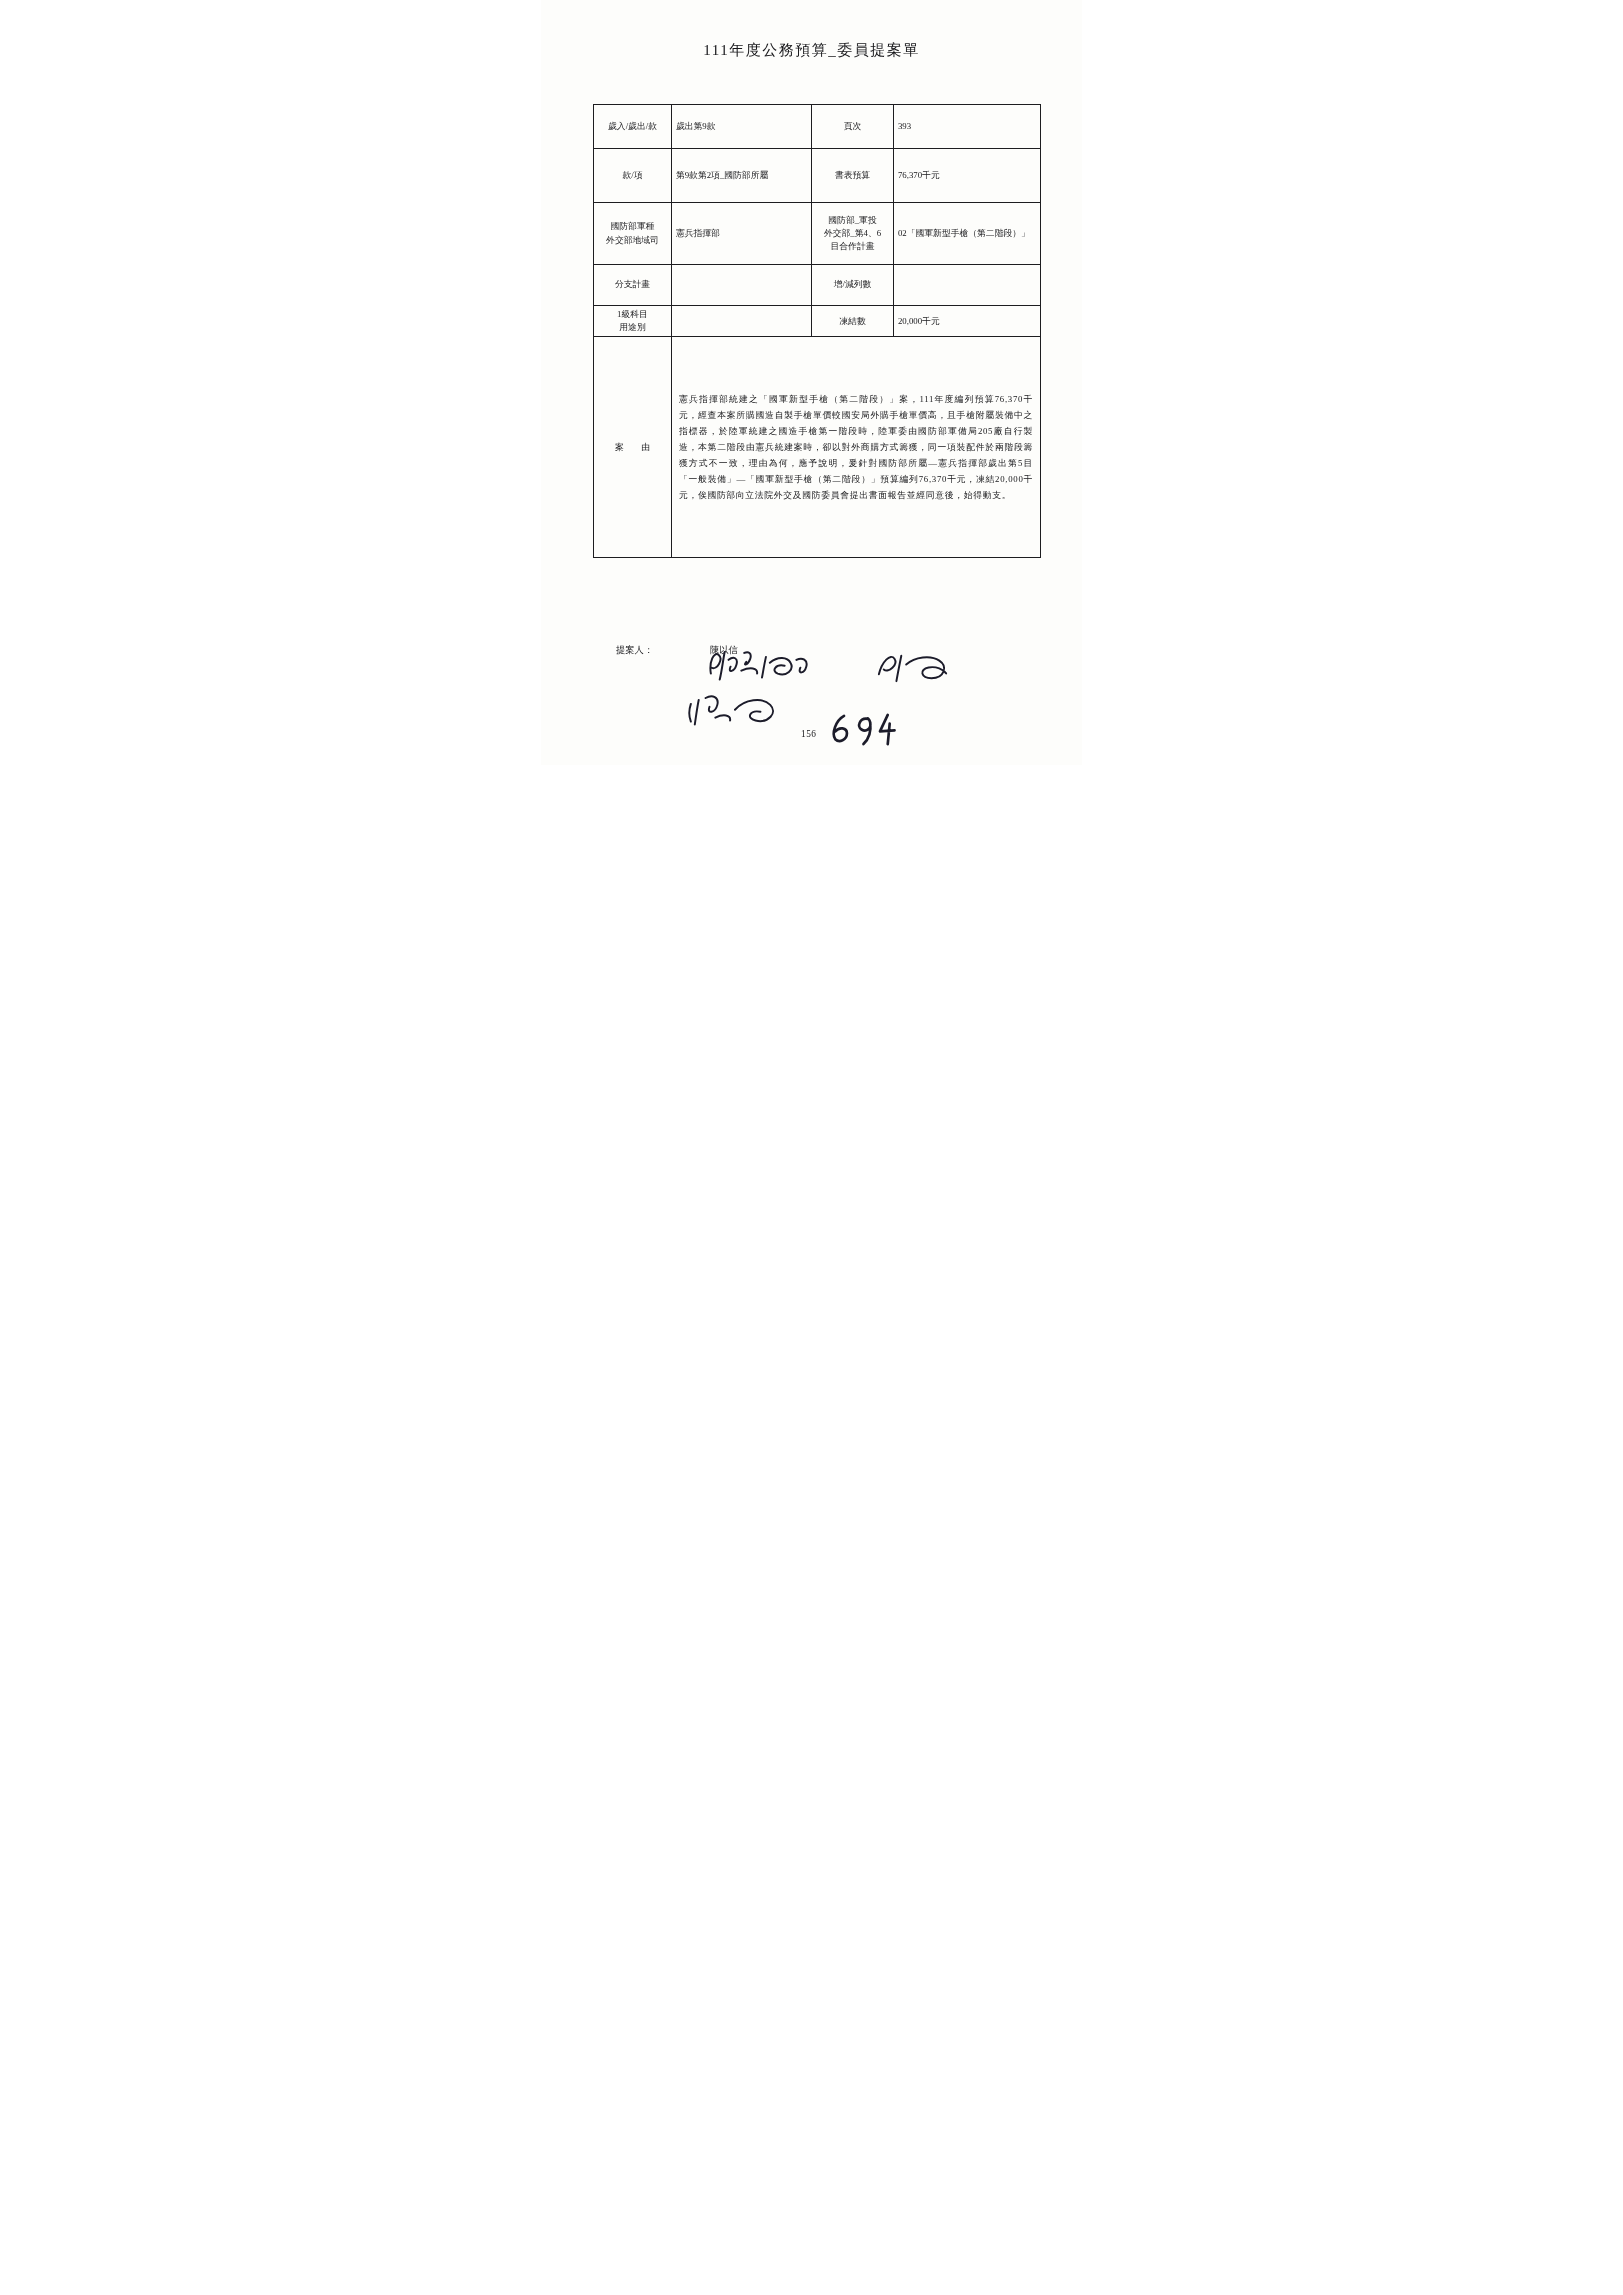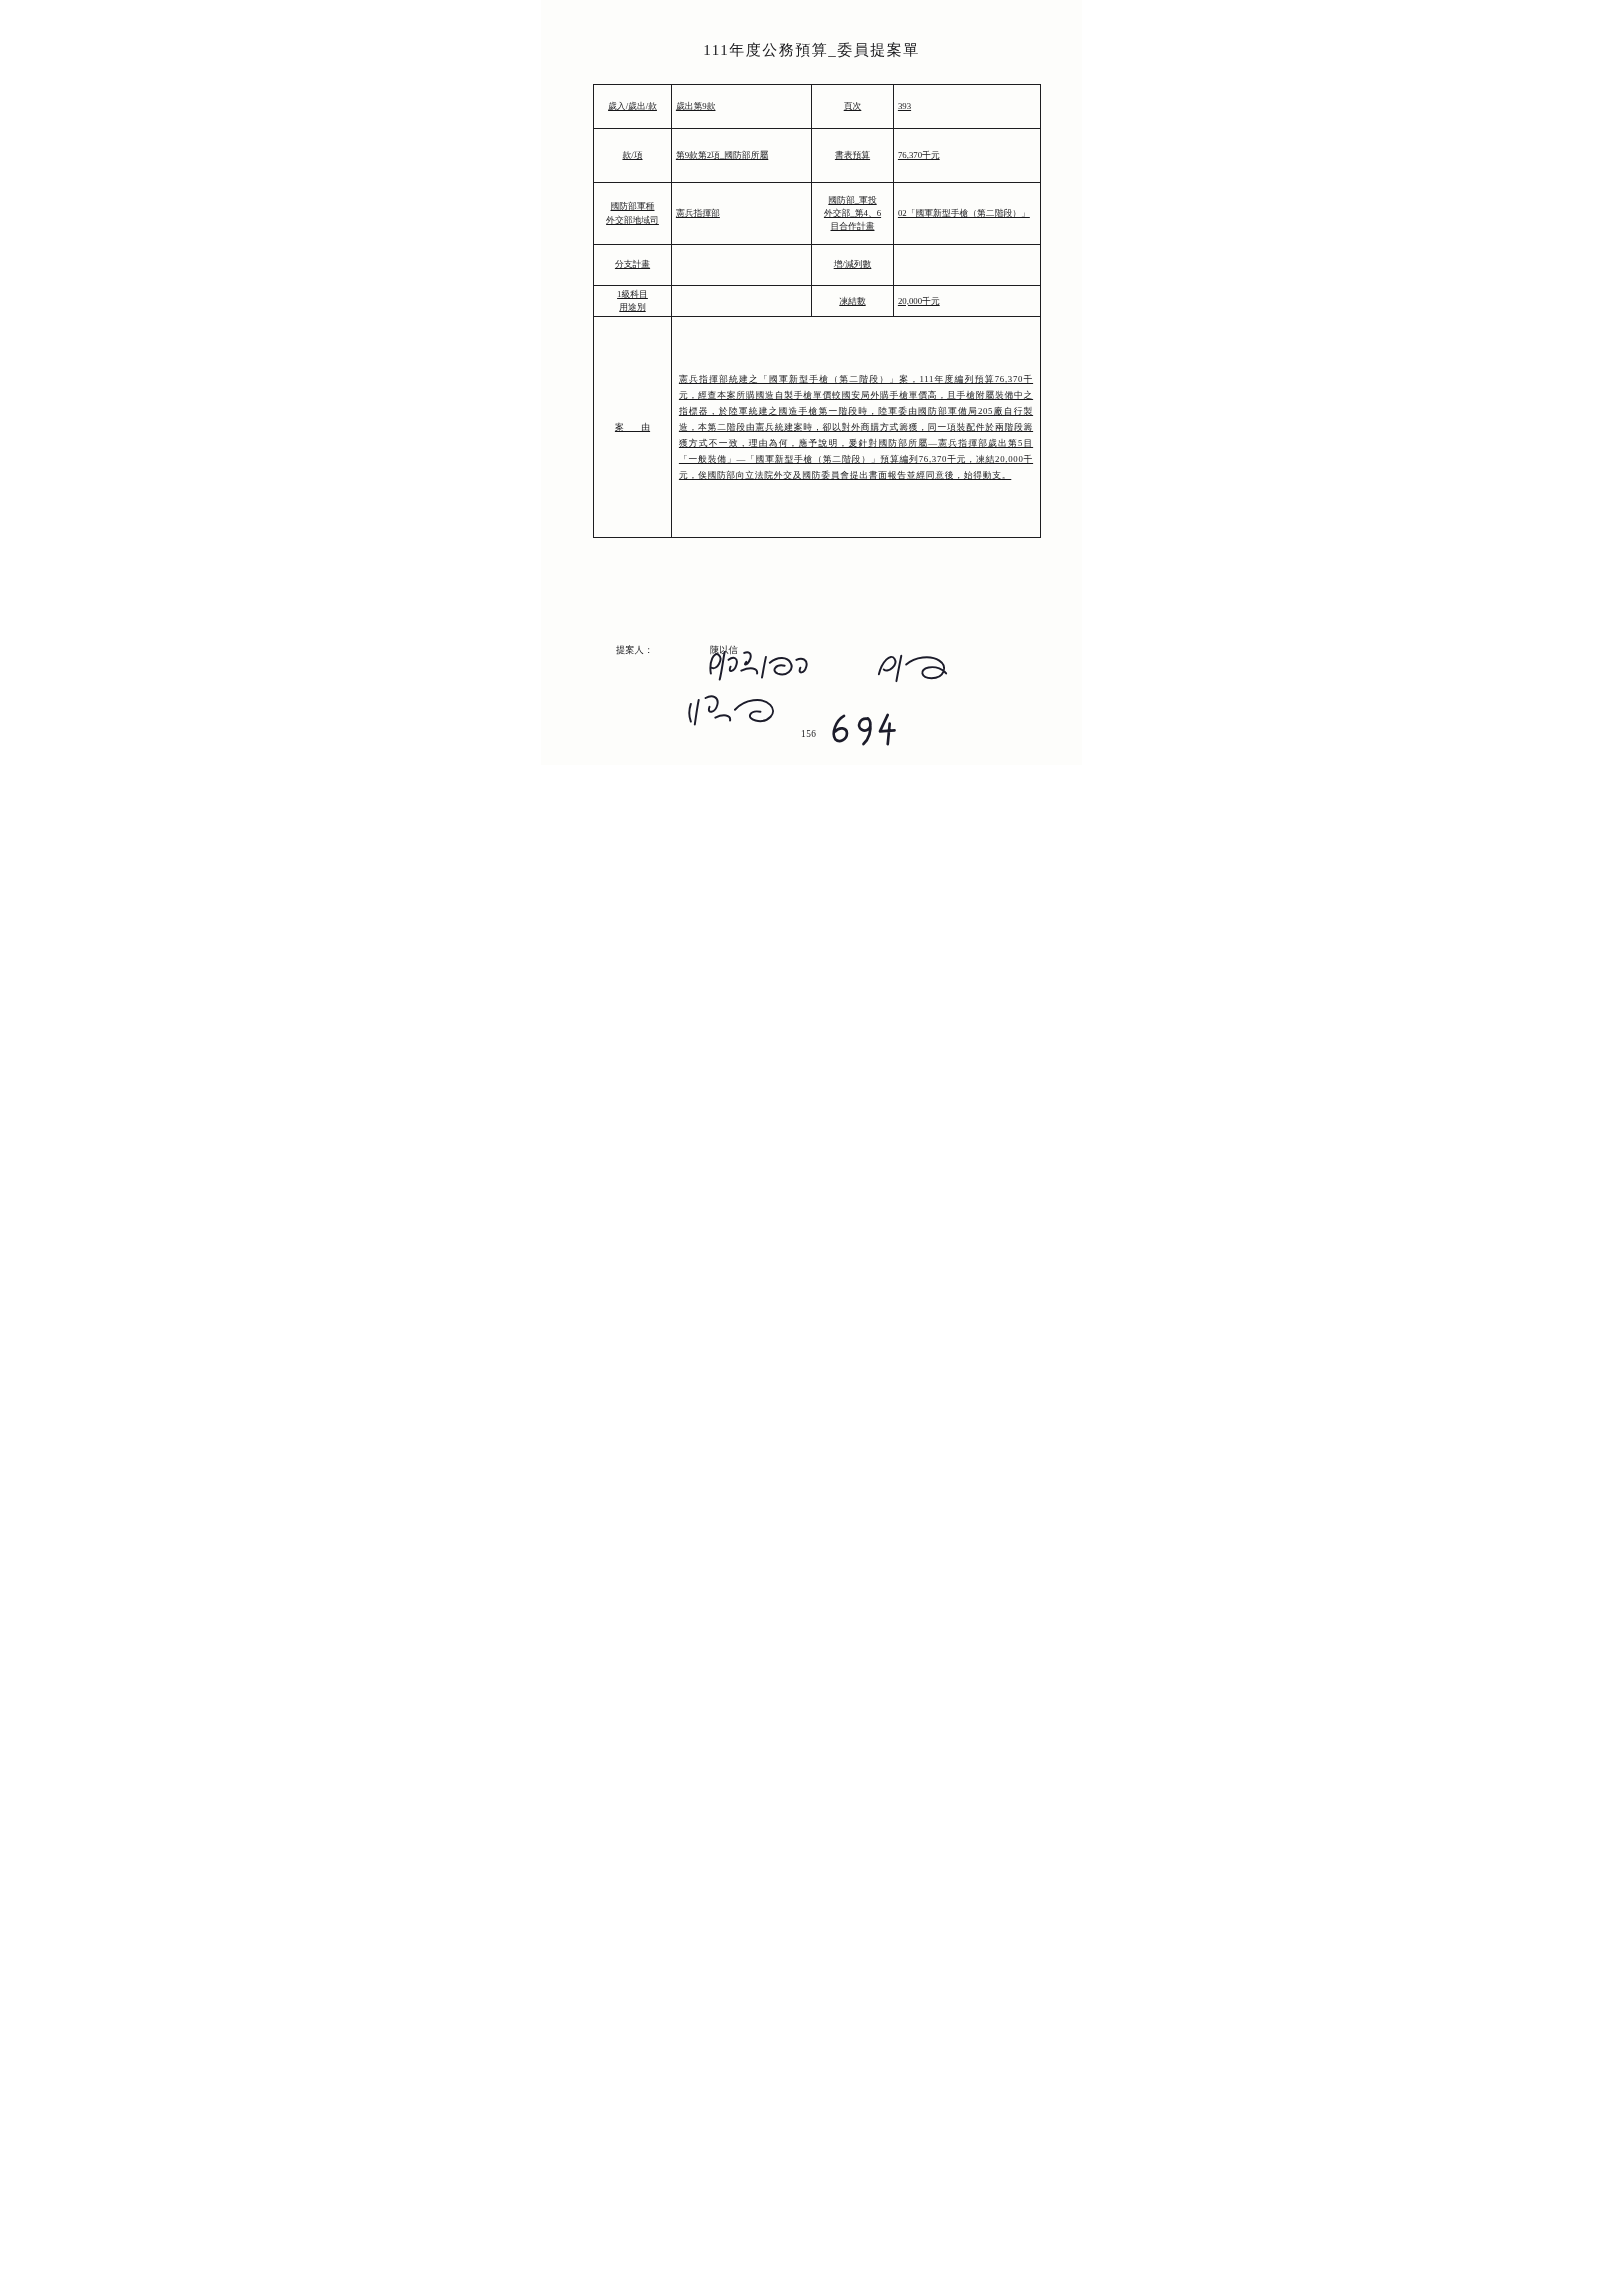--- a/index.html
+++ b/index.html
@@ -20,25 +20,24 @@
     position:absolute;
     top:41px; left:0;
     width:100%;
     text-align:center;
     font-size:15px;
     font-weight:400;
     letter-spacing:1.5px;
   }
   .form-table {
     position:absolute;
-    top:84px; left:52px;
+    top:104px; left:52px;
     width:447px;
     border-collapse:collapse;
     table-layout:fixed;
-    text-decoration:underline;
   }
   .form-table td {
     border:0.8px solid #1d1d20;
     font-size:8.8px;
     padding:2px 3.9px;
     vertical-align:middle;
     overflow:hidden;
   }
   col.c1{width:78px;} col.c2{width:140px;} col.c3{width:82px;} col.c4{width:147px;}
   tr.r1{height:44px;} tr.r2{height:54px;} tr.r3{height:62px;} tr.r4{height:44px;}

